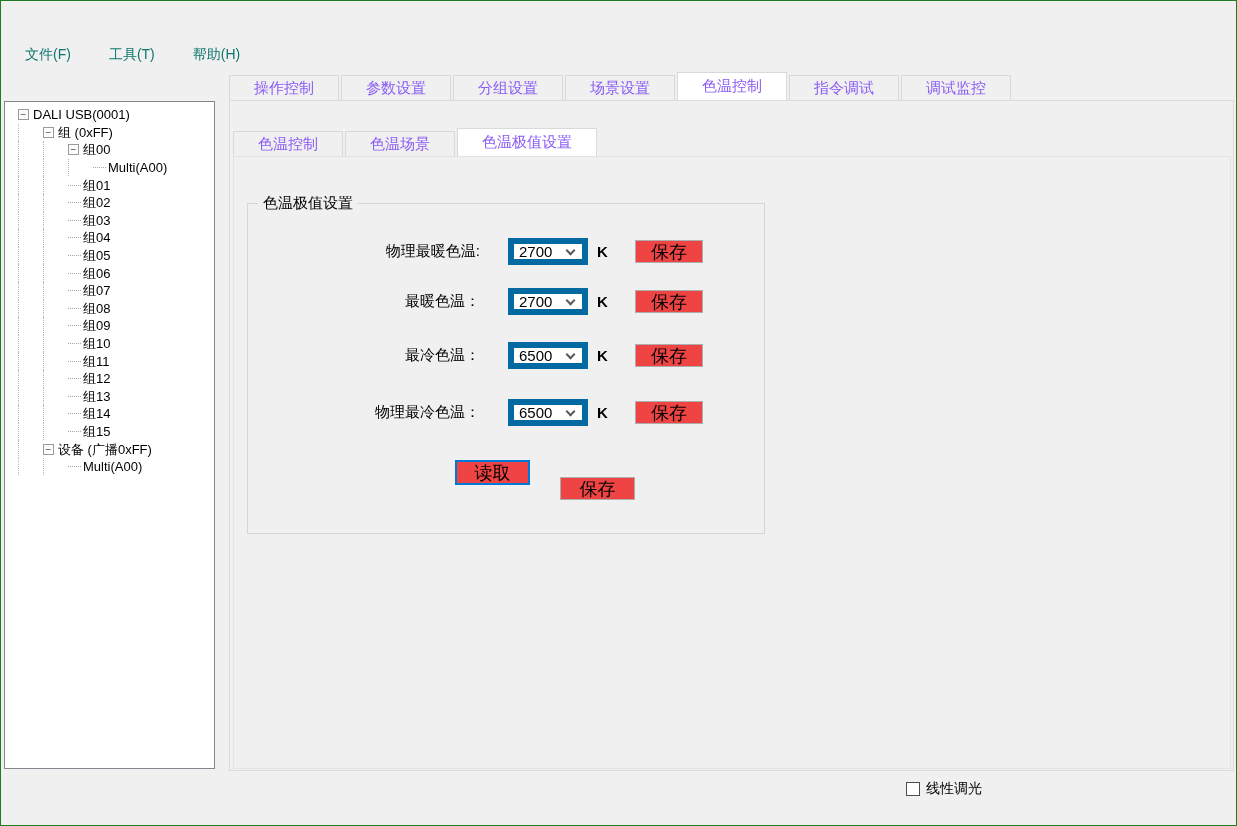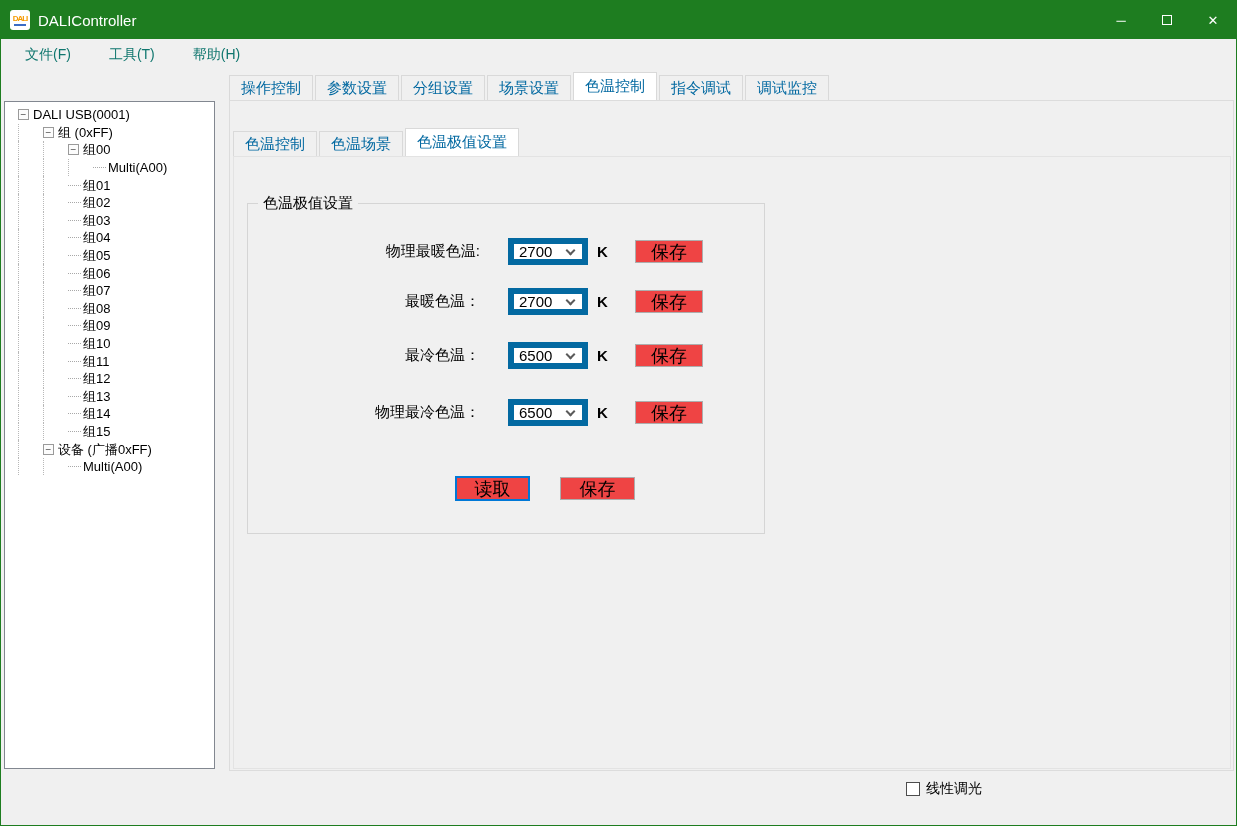--- a/index.html
+++ b/index.html
@@ -32,21 +32,21 @@
   .trow{display:flex;align-items:center;height:17.6px;font-size:13px;color:#000;
         white-space:nowrap;padding-left:13px;}
   .g{width:25px;height:100%;border-left:1px dotted #b8b8b8;flex:0 0 auto;}
   .exp{width:11px;height:11px;border:1px solid #9a9a9a;background:#fcfcfc;color:#4b4b4b;
        font-size:10px;line-height:9px;text-align:center;flex:0 0 auto;margin-right:4px;}
   .dash{width:13px;border-top:1px dotted #a8a8a8;flex:0 0 auto;margin-right:2px;}
   .tlabel{line-height:17px;}
 
   
   .maintabs{position:absolute;left:228px;top:73px;height:26px;display:flex;align-items:flex-end;}
-  .tab{height:25px;padding:0 11px;display:flex;align-items:center;font-size:15px;color:#0369a1;
+  .tab{height:25px;padding:0 24px;display:flex;align-items:center;font-size:15px;color:#8b5cf6;
        background:#f0f0f0;border:1px solid #d9d9d9;border-bottom:none;margin-right:2px;}
   .tab.active{background:#fff;height:28px;position:relative;z-index:3;border-color:#d9d9d9;}
   .mainpanel{position:absolute;left:228px;top:99px;width:1005px;height:671px;
              border:1px solid #dcdcdc;background:#f0f0f0;}
   .subtabs{position:absolute;left:232px;top:129px;height:26px;display:flex;align-items:flex-end;z-index:2;}
   .subpanel{position:absolute;left:232px;top:155px;width:998px;height:613px;
             border:1px solid #e3e3e3;background:#f0f0f0;}
 
   
   .groupbox{position:absolute;left:246px;top:202px;width:518px;height:331px;
@@ -58,21 +58,21 @@
   .f-label{width:260px;text-align:right;font-size:15px;color:#000;padding-right:28px;flex:0 0 auto;}
   .combo{width:80px;height:27px;background:#fff;border:6px solid #0369a1;display:flex;
          align-items:center;flex:0 0 auto;}
   .combo .val{flex:1;font-size:15px;color:#000;padding-left:5px;}
   .chev{width:7px;height:7px;border-right:2px solid #5a5a5a;border-bottom:2px solid #5a5a5a;
         transform:rotate(45deg);margin:-3px 8px 0 0;flex:0 0 auto;}
   .f-unit{font-size:15px;font-weight:bold;color:#000;margin-left:9px;width:28px;}
   .btn{background:#ef4444;border:1px solid #adadad;font-size:18px;color:#000;
        display:flex;align-items:center;justify-content:center;}
   .row-save{width:68px;height:23px;margin-left:10px;}
-  .bottom-read{position:absolute;left:207px;top:272px;width:75px;height:25px;
+  .bottom-read{position:absolute;left:207px;top:256px;width:75px;height:25px;
                border:2px solid #0078d7;}
   .bottom-save{position:absolute;left:312px;top:273px;width:75px;height:23px;}
 
   
   .chk-row{position:absolute;left:905px;top:779px;display:flex;align-items:center;z-index:5;}
   .chk-box{width:14px;height:14px;background:#fff;border:1px solid #4d4d4d;flex:0 0 auto;}
   .chk-label{font-size:14px;color:#000;margin-left:6px;}
 
   
   .statusbar{position:absolute;left:0;bottom:0;width:100%;height:28px;background:#f0f0f0;
@@ -83,38 +83,20 @@
   .grip i{position:absolute;width:2px;height:2px;background:#9b9b9b;}
   .grip i:nth-child(1){right:0;bottom:0;} .grip i:nth-child(2){right:5px;bottom:0;}
   .grip i:nth-child(3){right:0;bottom:5px;} .grip i:nth-child(4){right:10px;bottom:0;}
   .grip i:nth-child(5){right:5px;bottom:5px;} .grip i:nth-child(6){right:0;bottom:10px;}
 </style>
 </head>
 <body>
 
 <div id="window">
 
-  <div class="titlebar">
-    <div class="app-icon">
-      <span class="logo-txt">DALI</span>
-      <span class="logo-bar"></span>
-    </div>
-    <span class="win-title">DALIController</span>
-    <div class="win-controls">
-      <div class="win-btn">
-        <span>─</span>
-      </div>
-      <div class="win-btn max">
-        <span class="sq"></span>
-      </div>
-      <div class="win-btn">
-        <span>✕</span>
-      </div>
-    </div>
-  </div>
 
   <div class="menubar">
     <span class="menu-item">文件(F)</span>
     <span class="menu-item">工具(T)</span>
     <span class="menu-item">帮助(H)</span>
   </div>
 
   <div class="tree">
     <div class="trow">
       <span class="exp">−</span>

